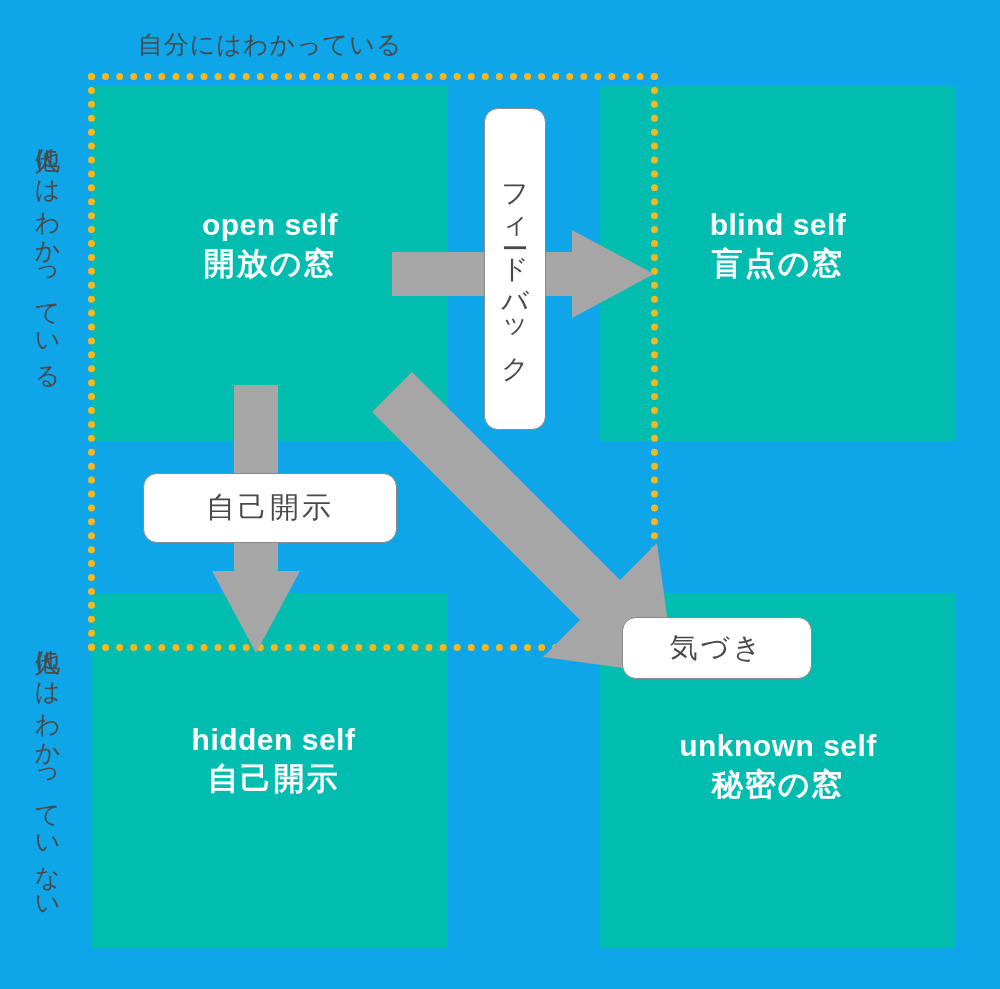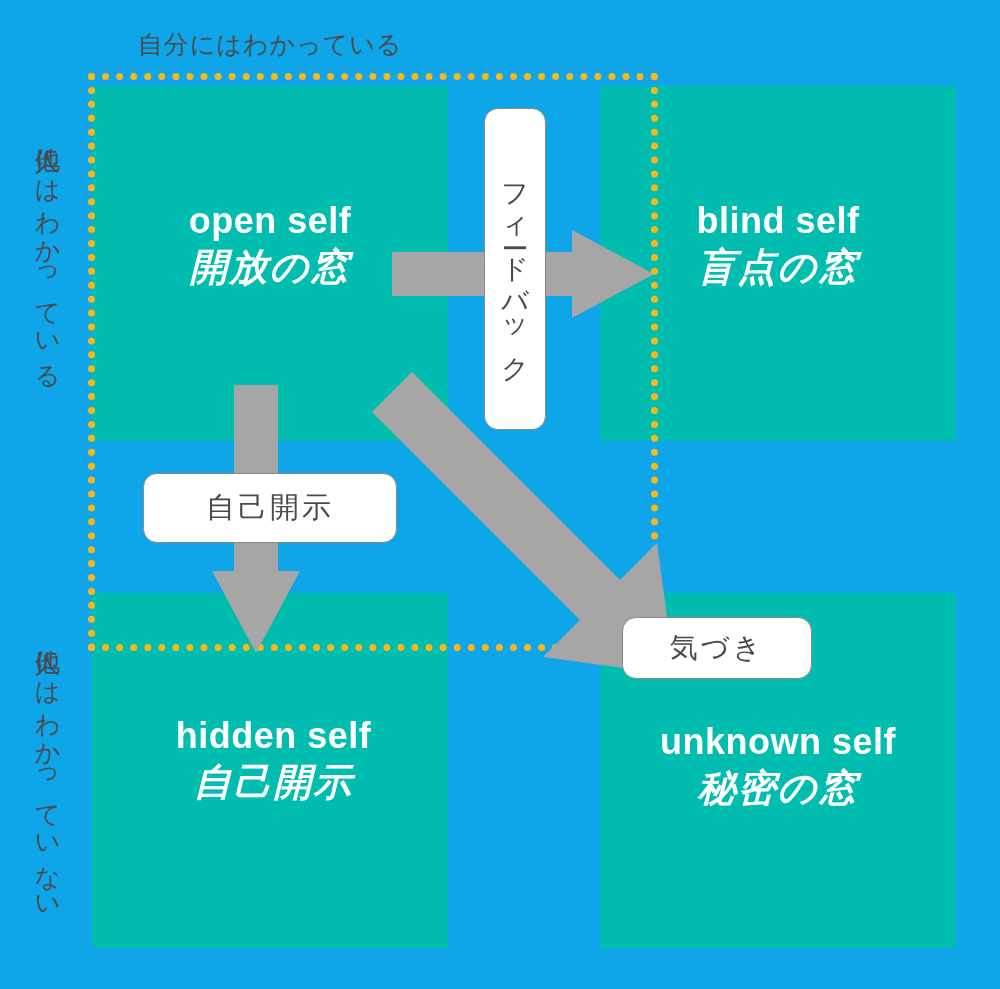--- a/index.html
+++ b/index.html
@@ -31,22 +31,22 @@
     background:var(--teal);
     display:flex;flex-direction:column;
     align-items:center;justify-content:center;
     color:#ffffff;text-align:center;
   }
   #quad-open  {left:92px; top:86px;}
   #quad-blind {left:600px;top:86px;}
   #quad-hidden{left:92px; top:593px;}
   #quad-unknown{left:600px;top:593px;}
 
-  .quad .en{font-size:36px;font-weight:bold;line-height:1.22;letter-spacing:.5px;}
-  .quad .jp{font-size:38px;font-weight:bold;line-height:1.28;letter-spacing:2px;font-style:italic;}
+  .quad .en{font-size:30px;font-weight:bold;line-height:1.22;letter-spacing:.5px;}
+  .quad .jp{font-size:31px;font-weight:bold;line-height:1.28;letter-spacing:2px;}
 
   
   #quad-open .stack   {transform:translateY(-18px);}
   #quad-blind .stack  {transform:translateY(-18px);}
   #quad-hidden .stack {transform:translateY(-10px);margin-left:7px;}
   #quad-unknown .stack{transform:translateY(-10px);margin-top:12px;}
 
   
   #dotted-frame{
     position:absolute;left:88px;top:73px;width:570px;height:578px;

